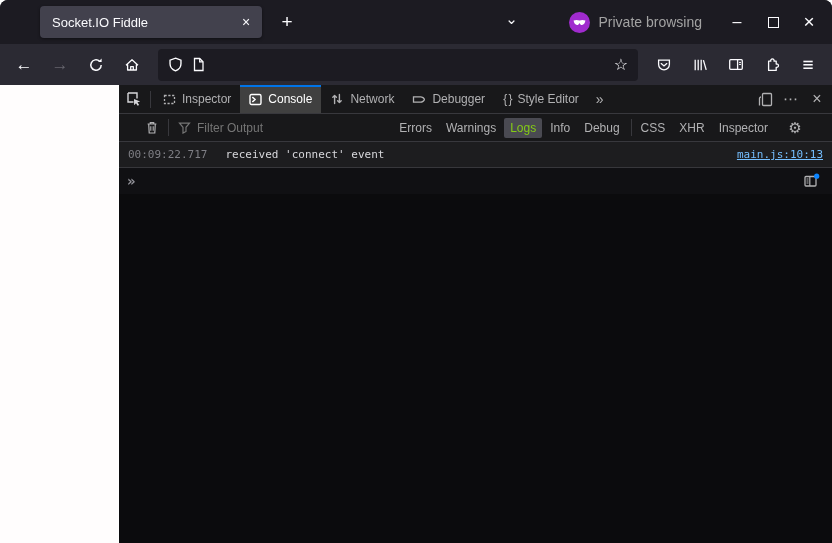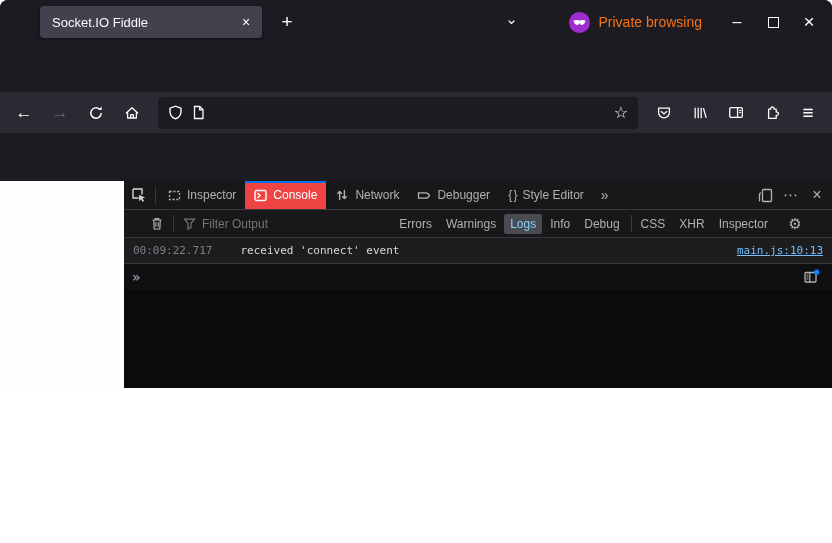--- a/index.html
+++ b/index.html
@@ -1,33 +1,33 @@
 <!DOCTYPE html>
 <html><head>
 <meta charset="utf-8">
 <style>
   * { margin:0; padding:0; box-sizing:border-box; }
   html,body { background:#ffffff; }
   body { width:832px; height:543px; font-family:"Liberation Sans",sans-serif; overflow:hidden; }
-  .window { width:832px; height:388px; background:#1c1b22; border-radius:8px 8px 0 0; overflow:hidden; display:flex; flex-direction:column;gap:48px; }
+  .window { width:832px; height:543px; background:#1c1b22; border-radius:8px 8px 0 0; overflow:hidden; display:flex; flex-direction:column; }
 
   
   .titlebar { height:44px; flex:0 0 44px; display:flex; align-items:center; background:#1c1b22; }
   .tab { margin-left:40px; width:222px; height:32px; background:#42414d; border-radius:4px;
          display:flex; align-items:center; padding:0 6px 0 12px; color:#fbfbfe; font-size:13px;
          box-shadow:0 1px 3px rgba(0,0,0,.45); cursor:default; }
   .tab-title { flex:1; white-space:nowrap; overflow:hidden; }
   .tab-close { width:20px; height:20px; display:flex; align-items:center; justify-content:center;
                color:#fbfbfe; font-size:14px; border-radius:3px; cursor:pointer; }
   .icon-btn { min-width:30px; height:30px; display:flex; align-items:center; justify-content:center;
               color:#fbfbfe; border-radius:4px; cursor:pointer; background:transparent; border:none; }
   .newtab { font-size:19px; margin-left:10px; font-weight:400; }
   .tb-spacer { flex:1; }
   .chevron { font-size:15px; margin-right:42px; padding-bottom:6px; }
-  .private-badge { display:flex; align-items:center; gap:9px; color:#f97316; font-size:14px; margin-right:22px; }
+  .private-badge { display:flex; align-items:center; gap:9px; color:#a3a3a3; font-size:14px; margin-right:22px; }
   .mask-circle { width:21px; height:21px; }
   .win-controls { display:flex; align-items:center; gap:10px; margin-right:10px; }
   .win-btn { width:26px; height:26px; display:flex; align-items:center; justify-content:center;
              color:#fbfbfe; font-size:16px; cursor:pointer; }
   .maxi-box { width:11px; height:11px; border:1.4px solid #fbfbfe; display:inline-block; }
   .win-close { font-size:19px; font-weight:300; }
 
   
   .navbar { height:41px; flex:0 0 41px; background:#2b2a33; display:flex; align-items:center; padding:0 8px; gap:4px; }
   .nav-btn { width:32px; height:32px; font-size:17px; }
@@ -36,47 +36,47 @@
             display:flex; align-items:center; padding:0 10px; gap:9px; cursor:text; }
   .url-text { font-size:13.5px; color:#fbfbfe; flex:1; white-space:nowrap; }
   .url-port { color:#908f9a; }
   .star { margin-left:auto; font-size:16px; color:#fbfbfe; cursor:pointer; }
   .nav-right { display:flex; align-items:center; gap:4px; }
   .hamburger { font-size:19px; }
 
   
   .content { flex:1; display:flex; min-height:0; }
   .page { width:118px; flex:0 0 118px; background:#fffdfd; }
-  .devtools { flex:1; background:#0b0b0d; display:flex; flex-direction:column; min-width:0; border-left:6px solid #ffffff; }
+  .devtools { flex:1; background:#0b0b0d; display:flex; flex-direction:column; min-width:0; border-left:1px solid #ffffff; }
 
   .dt-row { display:flex; align-items:center; color:#b1b1b3; font-size:12px; }
   .dt-tabs { height:29px; flex:0 0 29px; background:#18181a; border-bottom:1px solid #38383d; padding:0 2px; }
   .dt-iconbtn { width:26px; height:26px; display:flex; align-items:center; justify-content:center; cursor:pointer; border:none; background:transparent; color:#b1b1b3; }
   .vsep { width:1px; height:17px; background:#38383d; margin:0 3px; }
   .dt-tab { display:flex; align-items:center; gap:6px; padding:0 9px; height:100%; cursor:pointer; position:relative; color:#b1b1b3; }
-  .dt-tab.active { color:#ffffff; background:#ef4444; box-shadow:inset 0 2px 0 #0074e8; }
+  .dt-tab.active { color:#ffffff; background:#404040; box-shadow:inset 0 2px 0 #0074e8; }
   .dt-tab svg { flex:0 0 auto; }
   .braces { font-size:12px; letter-spacing:-1px; }
   .moretabs { font-size:14px; padding:0 8px; cursor:pointer; }
   .dt-meat { font-size:15px; letter-spacing:1px; }
   .dt-x { font-size:16px; }
 
   .dt-filter { height:28px; flex:0 0 28px; background:#18181a; border-bottom:1px solid #38383d; padding:0 20px; }
   .filter-input { background:transparent; border:none; outline:none; color:#d7d7db; font-size:12px;
                   font-family:"Liberation Sans",sans-serif; flex:1; min-width:40px; }
   .filter-input::placeholder { color:#757575; }
   .chip { padding:3px 6px; border-radius:2px; cursor:pointer; white-space:nowrap; }
-  .chip.active { background:#4a4a52; color:#7dd3fc; }
+  .chip.active { background:#4a4a52; color:#84cc16; }
   .chips { display:flex; align-items:center; gap:2px; margin-right:2px; }
   .gear-btn { font-size:15px; margin:0 4px 0 6px; }
 
   .dt-log { height:26px; flex:0 0 26px; background:#1d1d1f; border-bottom:1px solid #37373b;
             display:flex; align-items:center; padding:0 9px;
             font-family:"DejaVu Sans Mono","Liberation Mono",monospace; font-size:11px; }
-  .ts { color:#7f7f85; margin-right:28px; white-space:nowrap; }
+  .ts { color:#7f7f85; margin-right:18px; white-space:nowrap; }
   .msg { color:#d7d7db; flex:1; white-space:nowrap; overflow:hidden; }
   .srclink { color:#75bfff; text-decoration:underline; white-space:nowrap; cursor:pointer; }
 
   .dt-input { height:26px; flex:0 0 26px; background:#101013; display:flex; align-items:center; padding:0 8px; cursor:text; }
   .prompt { color:#93939a; font-size:14px; font-weight:bold; font-family:"DejaVu Sans Mono",monospace; }
   .dt-input .spacer { flex:1; }
   .dt-rest { flex:1; background:#0b0b0d; }
 </style>
 </head>
 <body>

